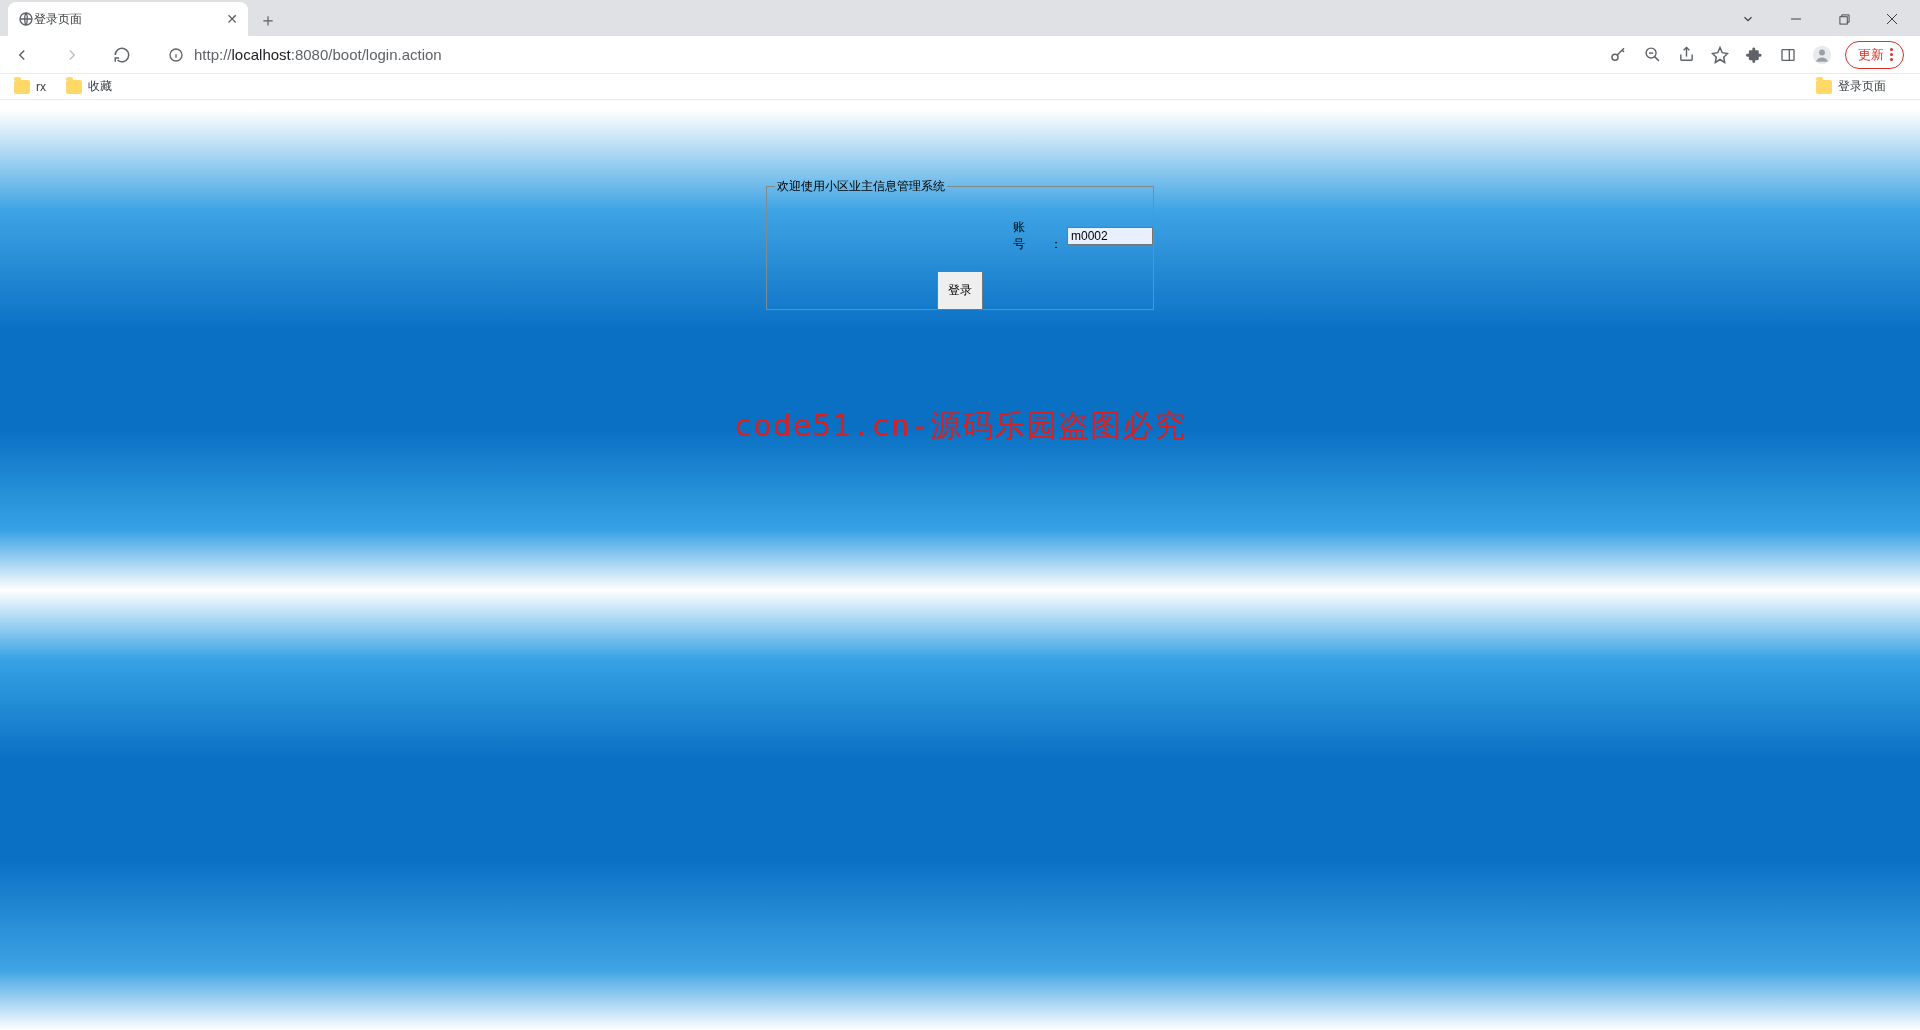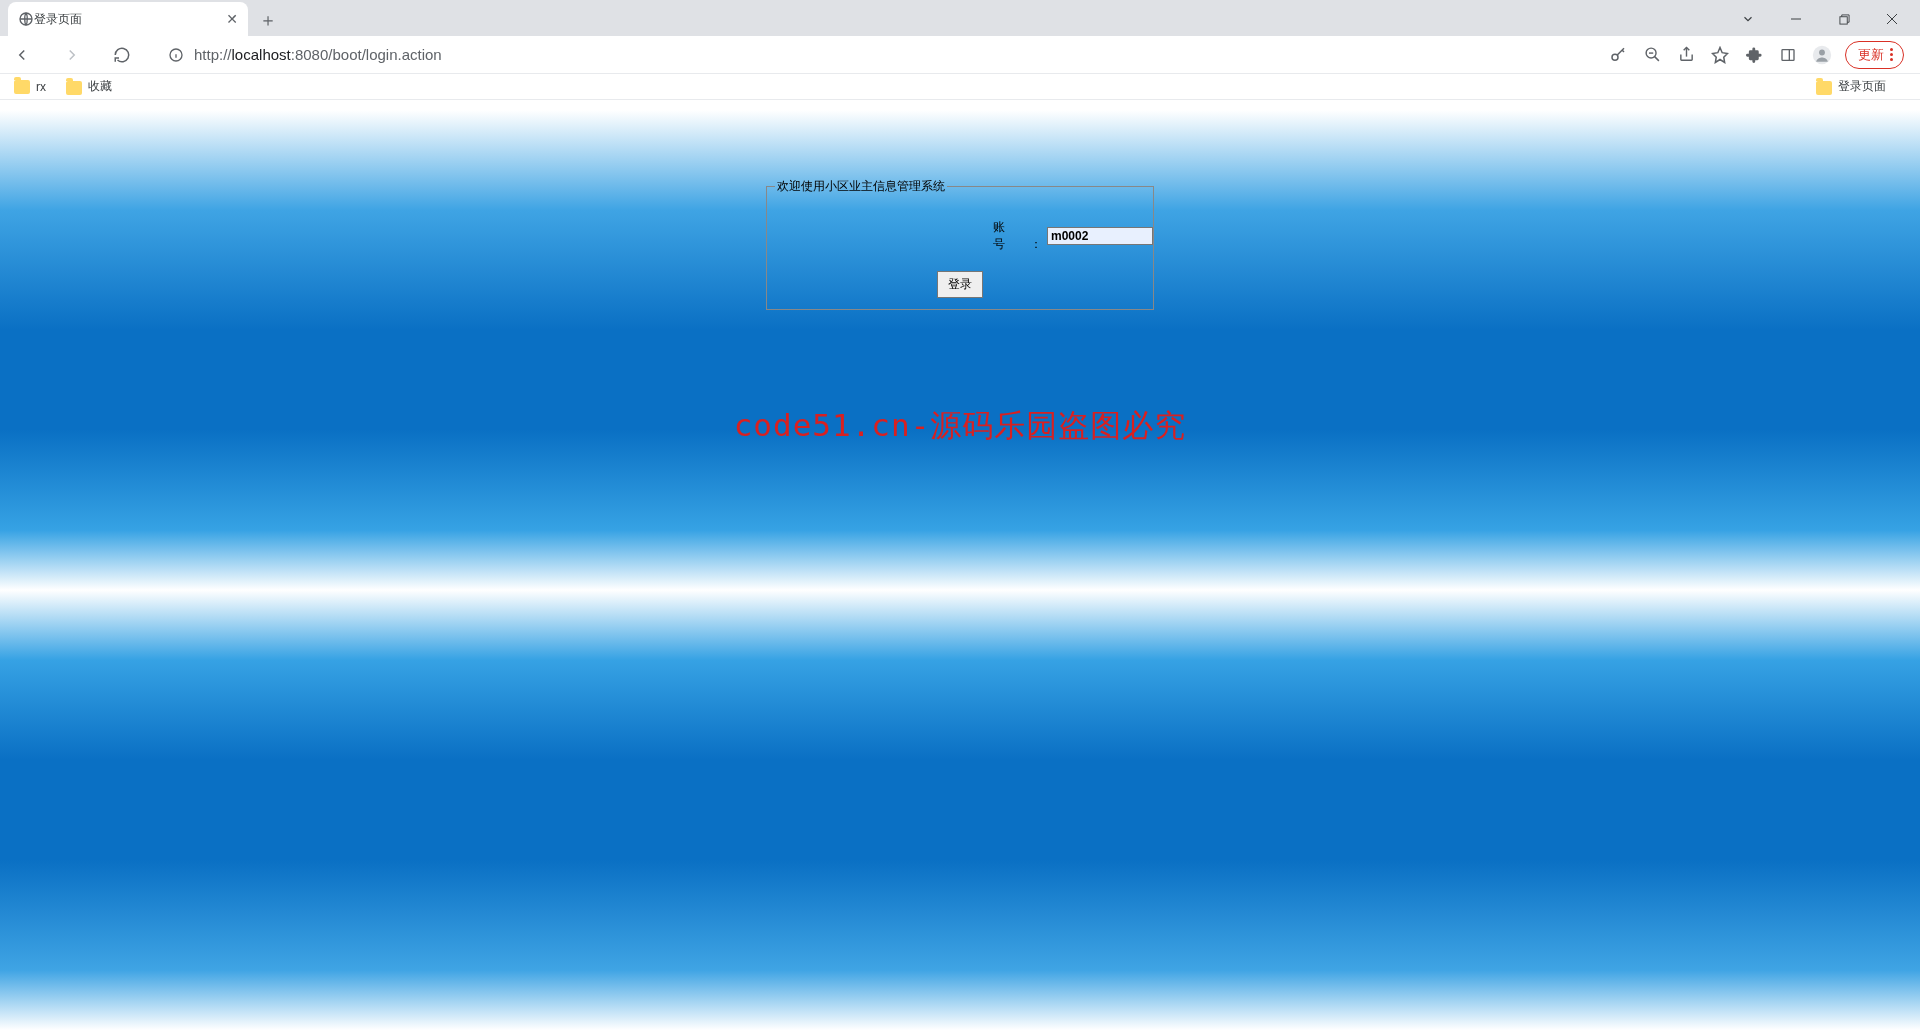--- a/index.html
+++ b/index.html
@@ -109,21 +109,21 @@
     .bookmark-bar {
       background: #fff;
       height: 26px;
       display: flex;
       align-items: center;
       padding: 0 14px;
       font-size: 12px;
       color: #3c4043;
       border-bottom: 1px solid #e8eaed;
     }
-    .bm-item { display: flex; align-items: flex-end; gap: 6px; margin-right: 20px; cursor:pointer; }
+    .bm-item { display: flex; align-items: center; gap: 6px; margin-right: 20px; cursor:pointer; }
     .folder-ico {
       width: 16px; height: 14px;
       background: #ffd968;
       border-radius: 2px;
       position: relative;
     }
     .folder-ico::before {
       content: "";
       position: absolute; top: -3px; left: 0;
       width: 7px; height: 3px; background: #ffd968;
@@ -177,33 +177,32 @@
       color: #000;
     }
     .form-row label {
       width: 50px;
       text-align: justify;
       text-align-last: justify;
       margin-right: 4px;
       letter-spacing: 1px;
     }
     .form-row input[type=text], .form-row input[type=password] {
-      width: 106px;
+      width: 86px;
       height: 18px;
       border: 1px solid #767676;
       background: #fff;
       font-size: 12px;
       padding: 0 3px;
-      font-weight: bold;
     }
     .form-row input[type=text] { background:#e8f0fe; }
     .btn-row { text-align: center; margin-top: 18px; }
     .login-btn {
       font-size: 12px;
-      padding: 4px 10px;
+      padding: 10px 10px;
       background: #efefef;
       border: 1px solid #767676;
       cursor: pointer;
     }
     .watermark {
       position: absolute;
       left: 50%; top: 305px;
       transform: translateX(-50%);
       font-size: 31px;
       color: #d92020;

